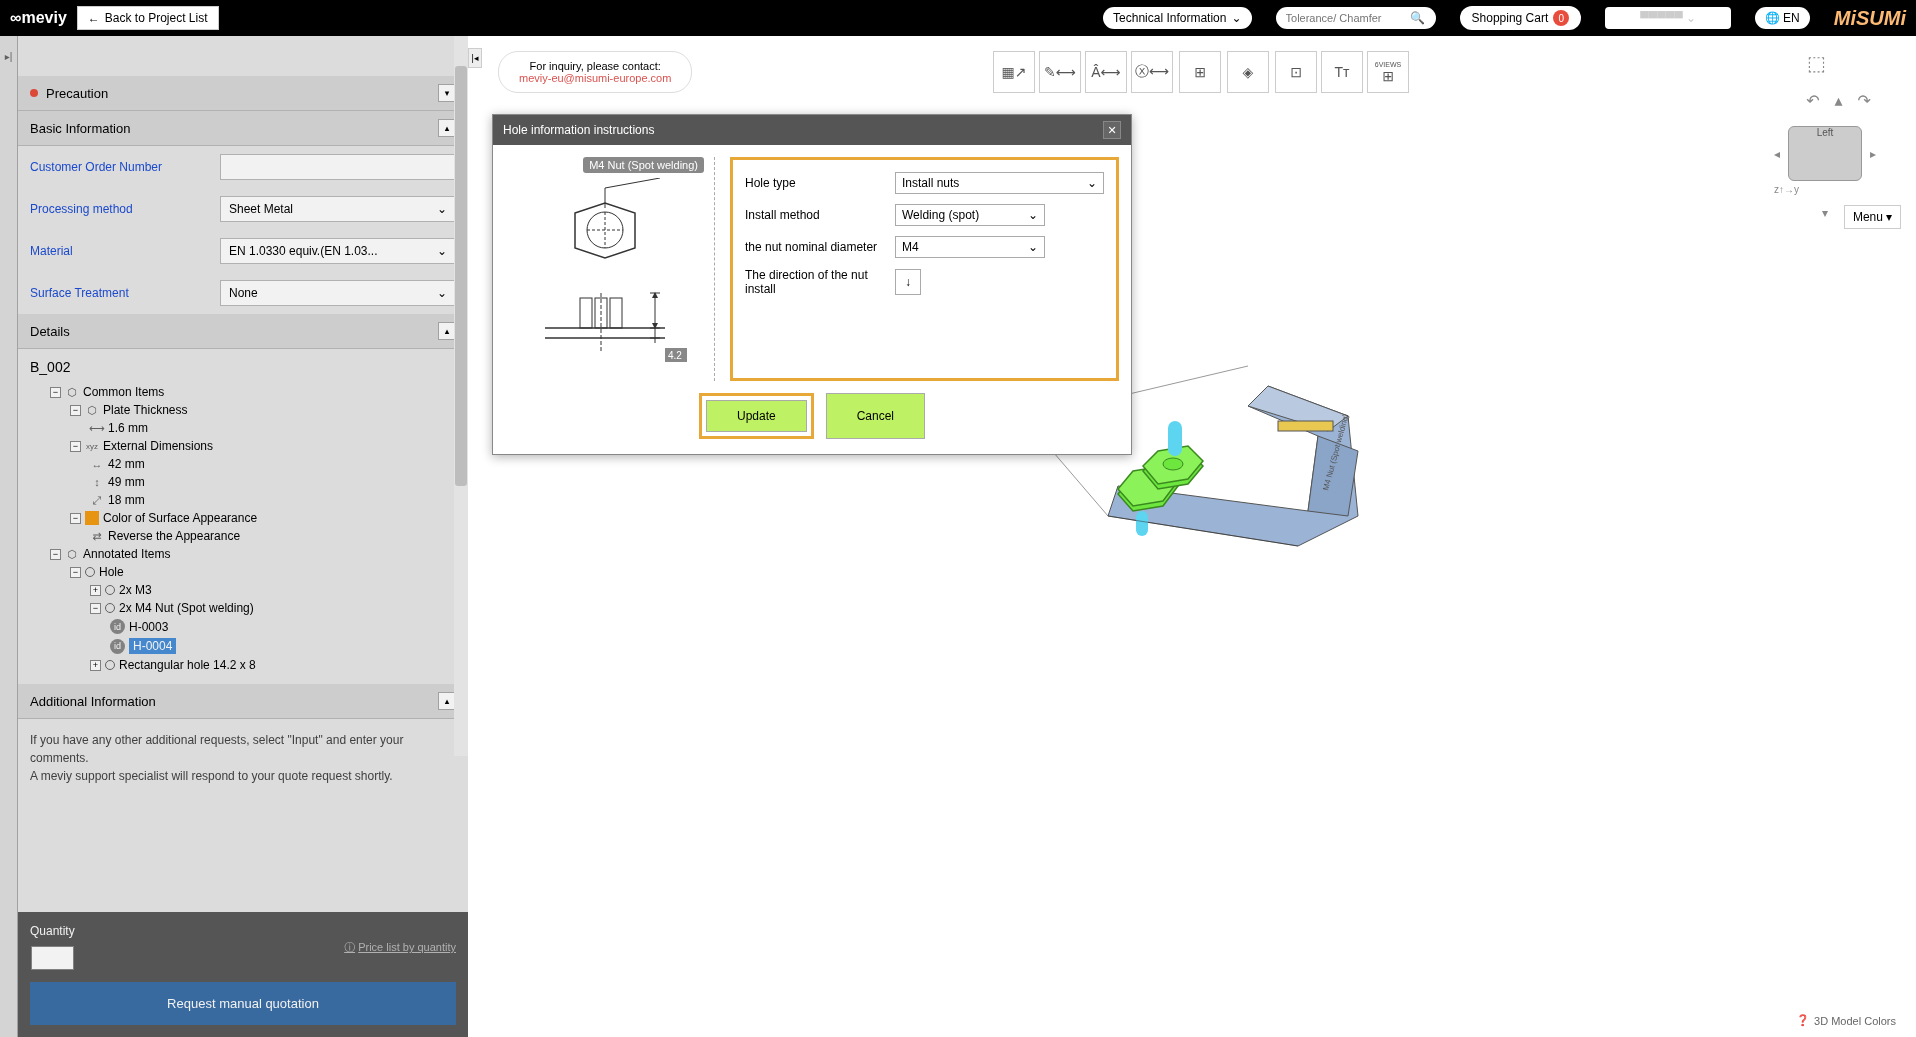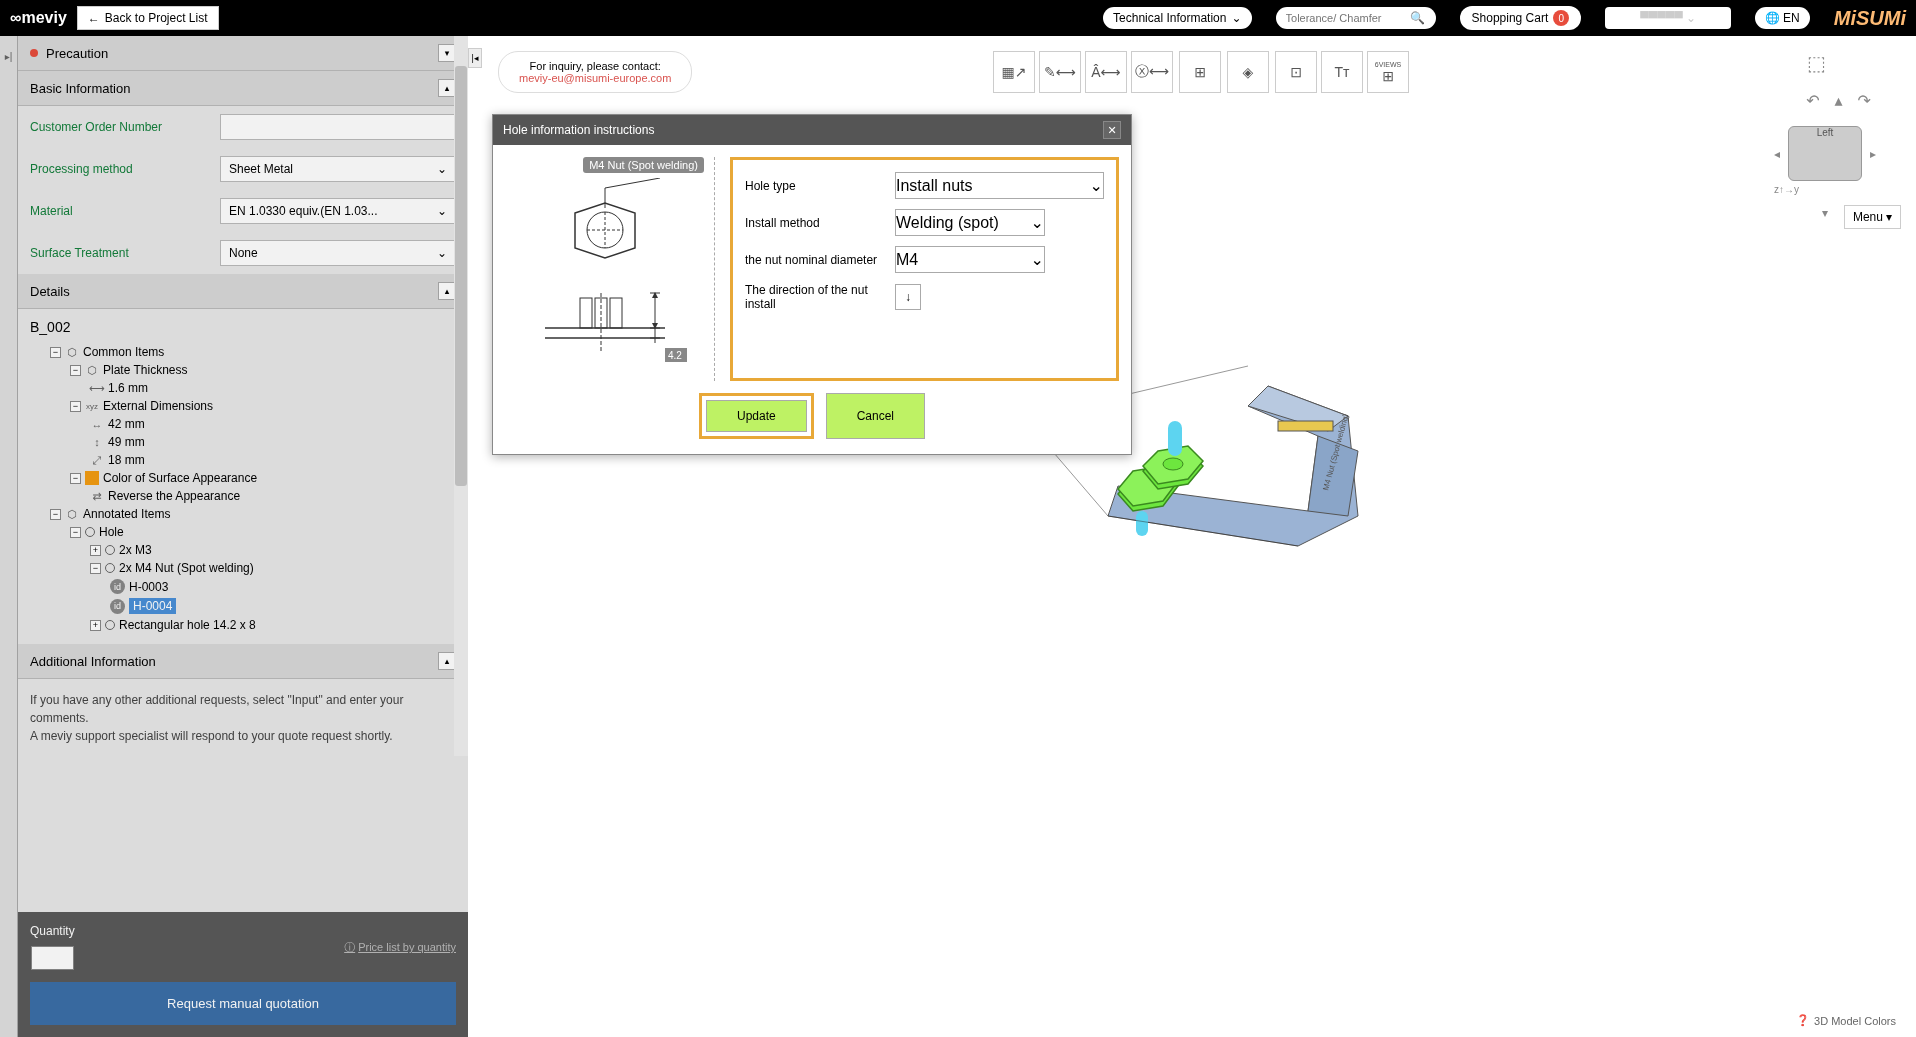--- a/index.html
+++ b/index.html
@@ -17,30 +17,30 @@
 .cart-btn { background: #fff; padding: 4px 12px; border-radius: 15px; display: flex; align-items: center; gap: 5px; font-size: 12px; }
 .cart-badge { background: #e74c3c; color: #fff; border-radius: 50%; width: 16px; height: 16px; display: flex; align-items: center; justify-content: center; font-size: 10px; }
 .user-box { background: #fff; padding: 4px 35px; border-radius: 4px; font-size: 12px; color: #ccc; }
 .lang-btn { background: #fff; padding: 4px 10px; border-radius: 15px; display: flex; align-items: center; gap: 3px; font-size: 12px; }
 .misumi-logo { color: #fdba74; font-weight: bold; font-size: 20px; font-style: italic; text-align: center; }
 
 
 .main { display: flex; height: calc(1037px - 36px); }
 .sidebar-collapse { width: 18px; background: #e0e0e0; border-right: 1px solid #aaa; display: flex; align-items: flex-start; padding-top: 15px; justify-content: center; color: #666; cursor: pointer; font-size: 10px; }
 .sidebar { width: 450px; background: #e8e8e8; display: flex; flex-direction: column; position: relative; }
-.sidebar-scroll { flex: 1; overflow-y: auto; }
+.sidebar-scroll { flex: 1; overflow-y: auto; margin-top: 40px; }
 
 
 .panel-header { background: #d8d8d8; padding: 8px 12px; display: flex; justify-content: space-between; align-items: center; border-bottom: 1px solid #bbb; font-size: 13px; }
 .collapse-arrow { width: 18px; height: 18px; border: 1px solid #aaa; background: #fff; display: flex; align-items: center; justify-content: center; font-size: 9px; cursor: pointer; }
 .precaution { display: flex; align-items: center; gap: 8px; }
 .red-dot { width: 8px; height: 8px; background: #e74c3c; border-radius: 50%; }
 
 .form-row { display: flex; align-items: center; padding: 8px 12px; gap: 10px; }
-.form-label { width: 180px; font-size: 12px; color: #15803d; }
+.form-label { width: 180px; font-size: 12px; color: #1d4ed8; }
 .form-input { flex: 1; padding: 5px 8px; border: 1px solid #bbb; background: #fff; font-size: 12px; }
 .form-select { flex: 1; padding: 5px 8px; border: 1px solid #bbb; background: #fff; font-size: 12px; display: flex; justify-content: space-between; align-items: center; cursor: pointer; }
 
 
 .tree { padding: 10px 12px; }
 .tree-title { font-size: 14px; margin-bottom: 8px; }
 .tree-node { display: flex; align-items: center; gap: 4px; padding: 2px 0; font-size: 12px; }
 .tree-indent-1 { padding-left: 20px; }
 .tree-indent-2 { padding-left: 40px; }
 .tree-indent-3 { padding-left: 60px; }
@@ -85,21 +85,21 @@
 .dialog { position: absolute; left: 24px; top: 78px; width: 640px; background: #fff; border: 1px solid #888; box-shadow: 0 2px 10px rgba(0,0,0,0.3); pointer-events: auto; }
 .dialog-header { background: #555; color: #fff; padding: 6px 10px; display: flex; justify-content: space-between; align-items: center; font-size: 12px; }
 .dialog-close { width: 18px; height: 18px; border: 1px solid #888; background: #666; color: #fff; display: flex; align-items: center; justify-content: center; cursor: pointer; font-size: 11px; }
 .dialog-body { display: flex; padding: 12px; gap: 15px; }
 .diagram-col { width: 210px; border-right: 1px dashed #aaa; padding-right: 10px; }
 .diagram-label { background: #888; color: #fff; font-size: 11px; padding: 2px 6px; display: inline-block; margin-bottom: 5px; border-radius: 3px; }
 .diagram-svg { width: 190px; height: 200px; }
 .form-col { flex: 1; border: 3px solid #e8a838; padding: 12px; }
 .dlg-row { display: flex; align-items: center; margin-bottom: 10px; gap: 10px; }
 .dlg-label { width: 140px; font-size: 12px; }
-.dlg-select { flex: 1; padding: 3px 0; border: 1px solid #aaa; font-size: 16px; display: flex; justify-content: space-between; align-items: center; background: #fff; cursor: pointer; }
+.dlg-select { flex: 1; padding: 3px 6px; border: 1px solid #aaa; font-size: 12px; display: flex; justify-content: space-between; align-items: center; background: #fff; cursor: pointer; }
 .dlg-arrow-btn { width: 26px; height: 26px; border: 1px solid #aaa; background: #fff; display: flex; align-items: center; justify-content: center; cursor: pointer; font-weight: bold; }
 .dialog-footer { display: flex; justify-content: center; gap: 12px; padding: 0 12px 15px; }
 .btn-update-wrap { border: 3px solid #e8a838; padding: 4px; }
 .btn { padding: 8px 30px; border: 1px solid #aaa; background: #bef264; cursor: pointer; font-size: 12px; }
 
 
 .sidebar-overlay { position: absolute; left: 0; top: 0; width: 468px; height: 100%; background: rgba(0,0,0,0.05); pointer-events: none; z-index: 5; }
 
 
 .model-svg { position: absolute; left: 550px; top: 280px; width: 500px; height: 300px; }

